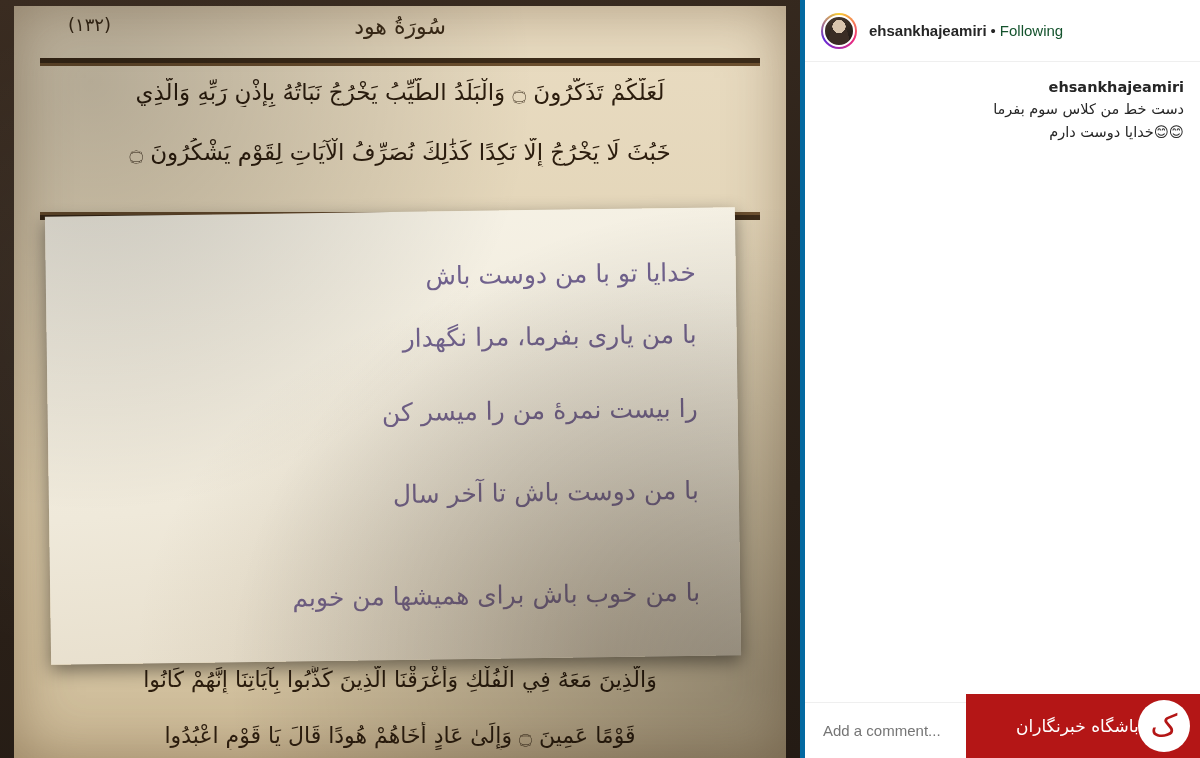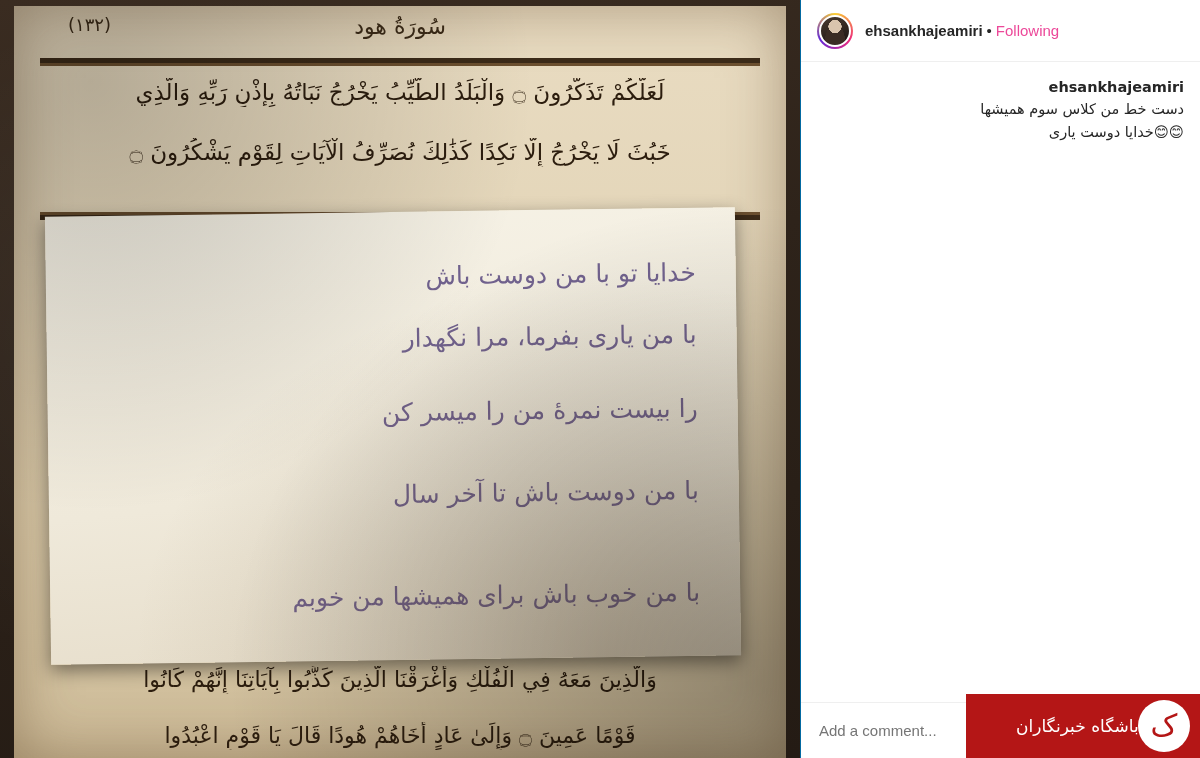--- a/index.html
+++ b/index.html
@@ -145,21 +145,21 @@
   .hl3 { top: 186px; }
   .hl4 { top: 268px; }
   .hl5 { top: 370px; }
 
   
   .info-pane {
     position: relative;
     flex: 1 1 auto;
     height: 758px;
     background: #ffffff;
-    border-left: 1px solid #0369a1;
+    border-left: 5px solid #0369a1;
     display: flex;
     flex-direction: column;
   }
   .post-header {
     display: flex;
     align-items: center;
     height: 62px;
     padding: 0 16px;
     border-bottom: 1px solid #efefef;
     box-sizing: border-box;
@@ -192,21 +192,21 @@
     display: flex;
     align-items: center;
     gap: 4px;
   }
   .username {
     font-weight: bold;
     color: #262626;
   }
   .dot-sep { color: #262626; }
   .following {
-    color: #ec4899;
+    color: #14532d;
   }
 
   .caption-block {
     padding: 14px 16px 0 16px;
     flex: 1 1 auto;
     overflow: hidden;
   }
   .caption-rtl {
     direction: rtl;
     text-align: right;
@@ -322,22 +322,22 @@
       <div class="username-row">
         <span class="username">ehsankhajeamiri</span>
         <span class="dot-sep">•</span>
         <span class="following">Following</span>
       </div>
     </div>
 
     <div class="caption-block">
       <div class="caption-rtl">
         <span class="caption-user">ehsankhajeamiri</span>
-        <span class="caption-line">دست خط من کلاس سوم همیشها</span>
-        <span class="caption-line">😊😊خدایا دوست یاری</span>
+        <span class="caption-line">دست خط من کلاس سوم بفرما</span>
+        <span class="caption-line">😊😊خدایا دوست دارم</span>
       </div>
     </div>
 
     <div class="comment-bar">
       <input class="comment-input" placeholder="Add a comment..." style="">
     </div>
 
     <div class="watermark">
       <span class="wm-text">باشگاه خبرنگاران</span>
       <span class="wm-logo">

